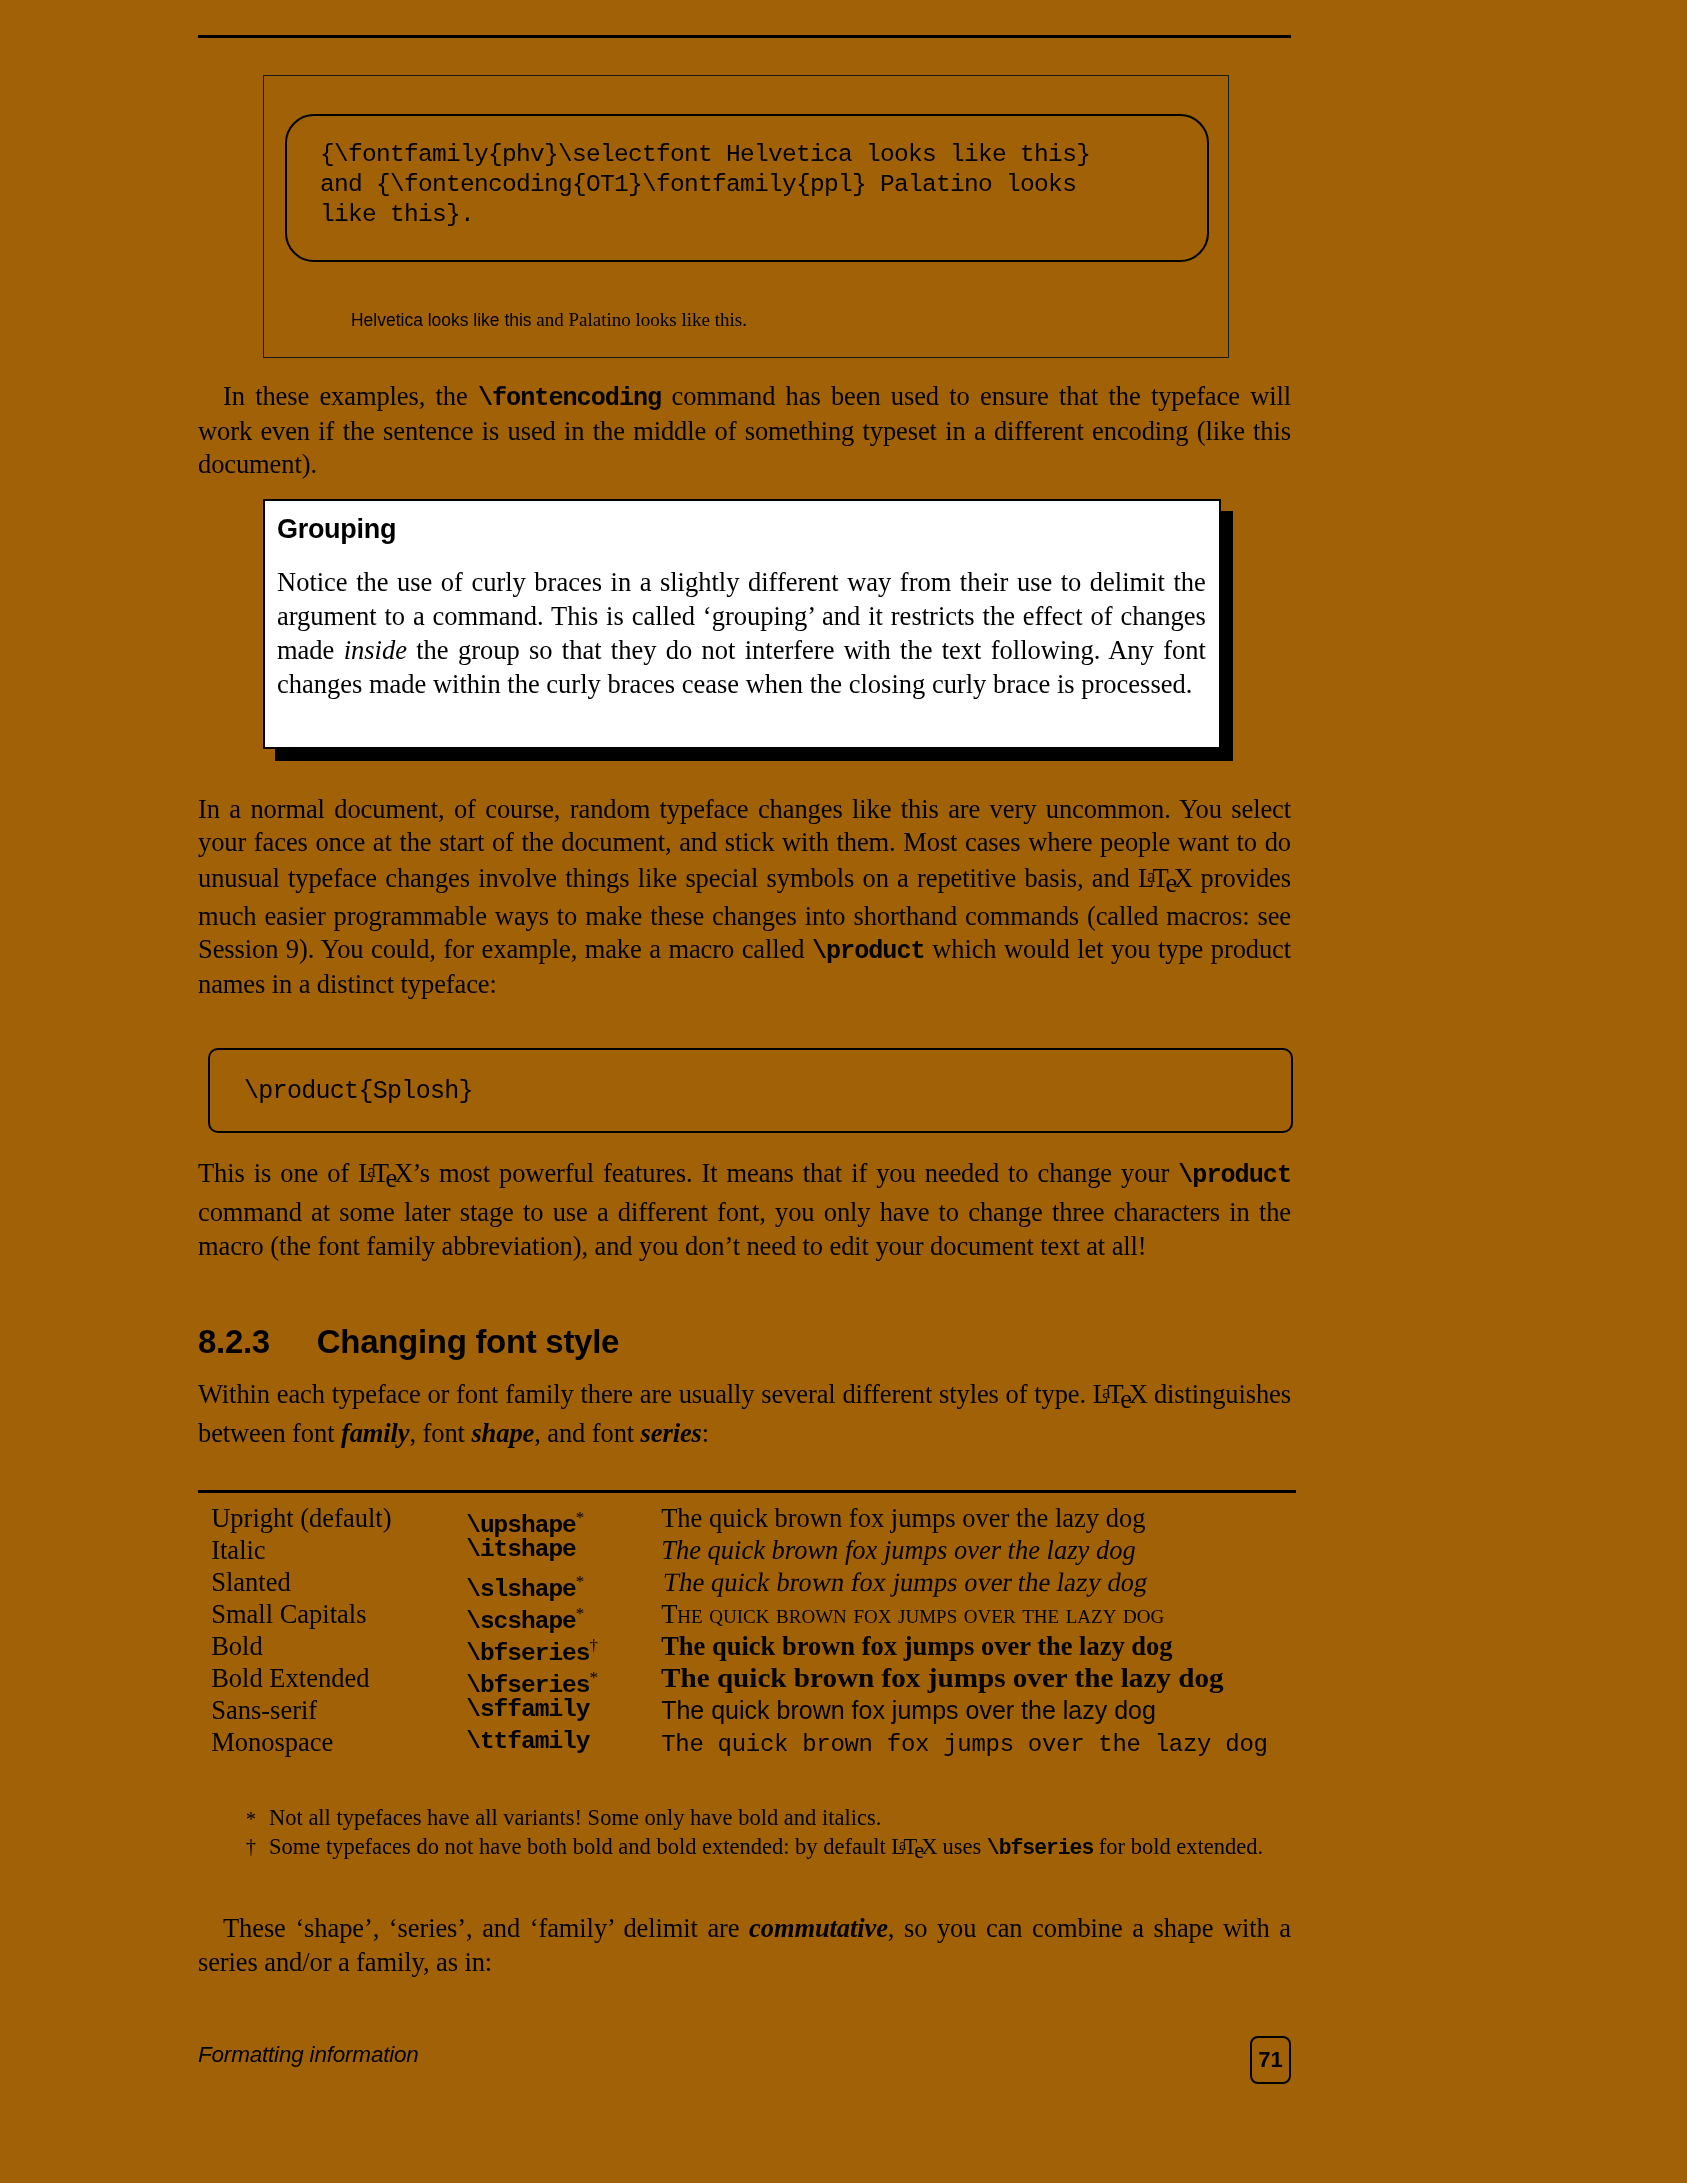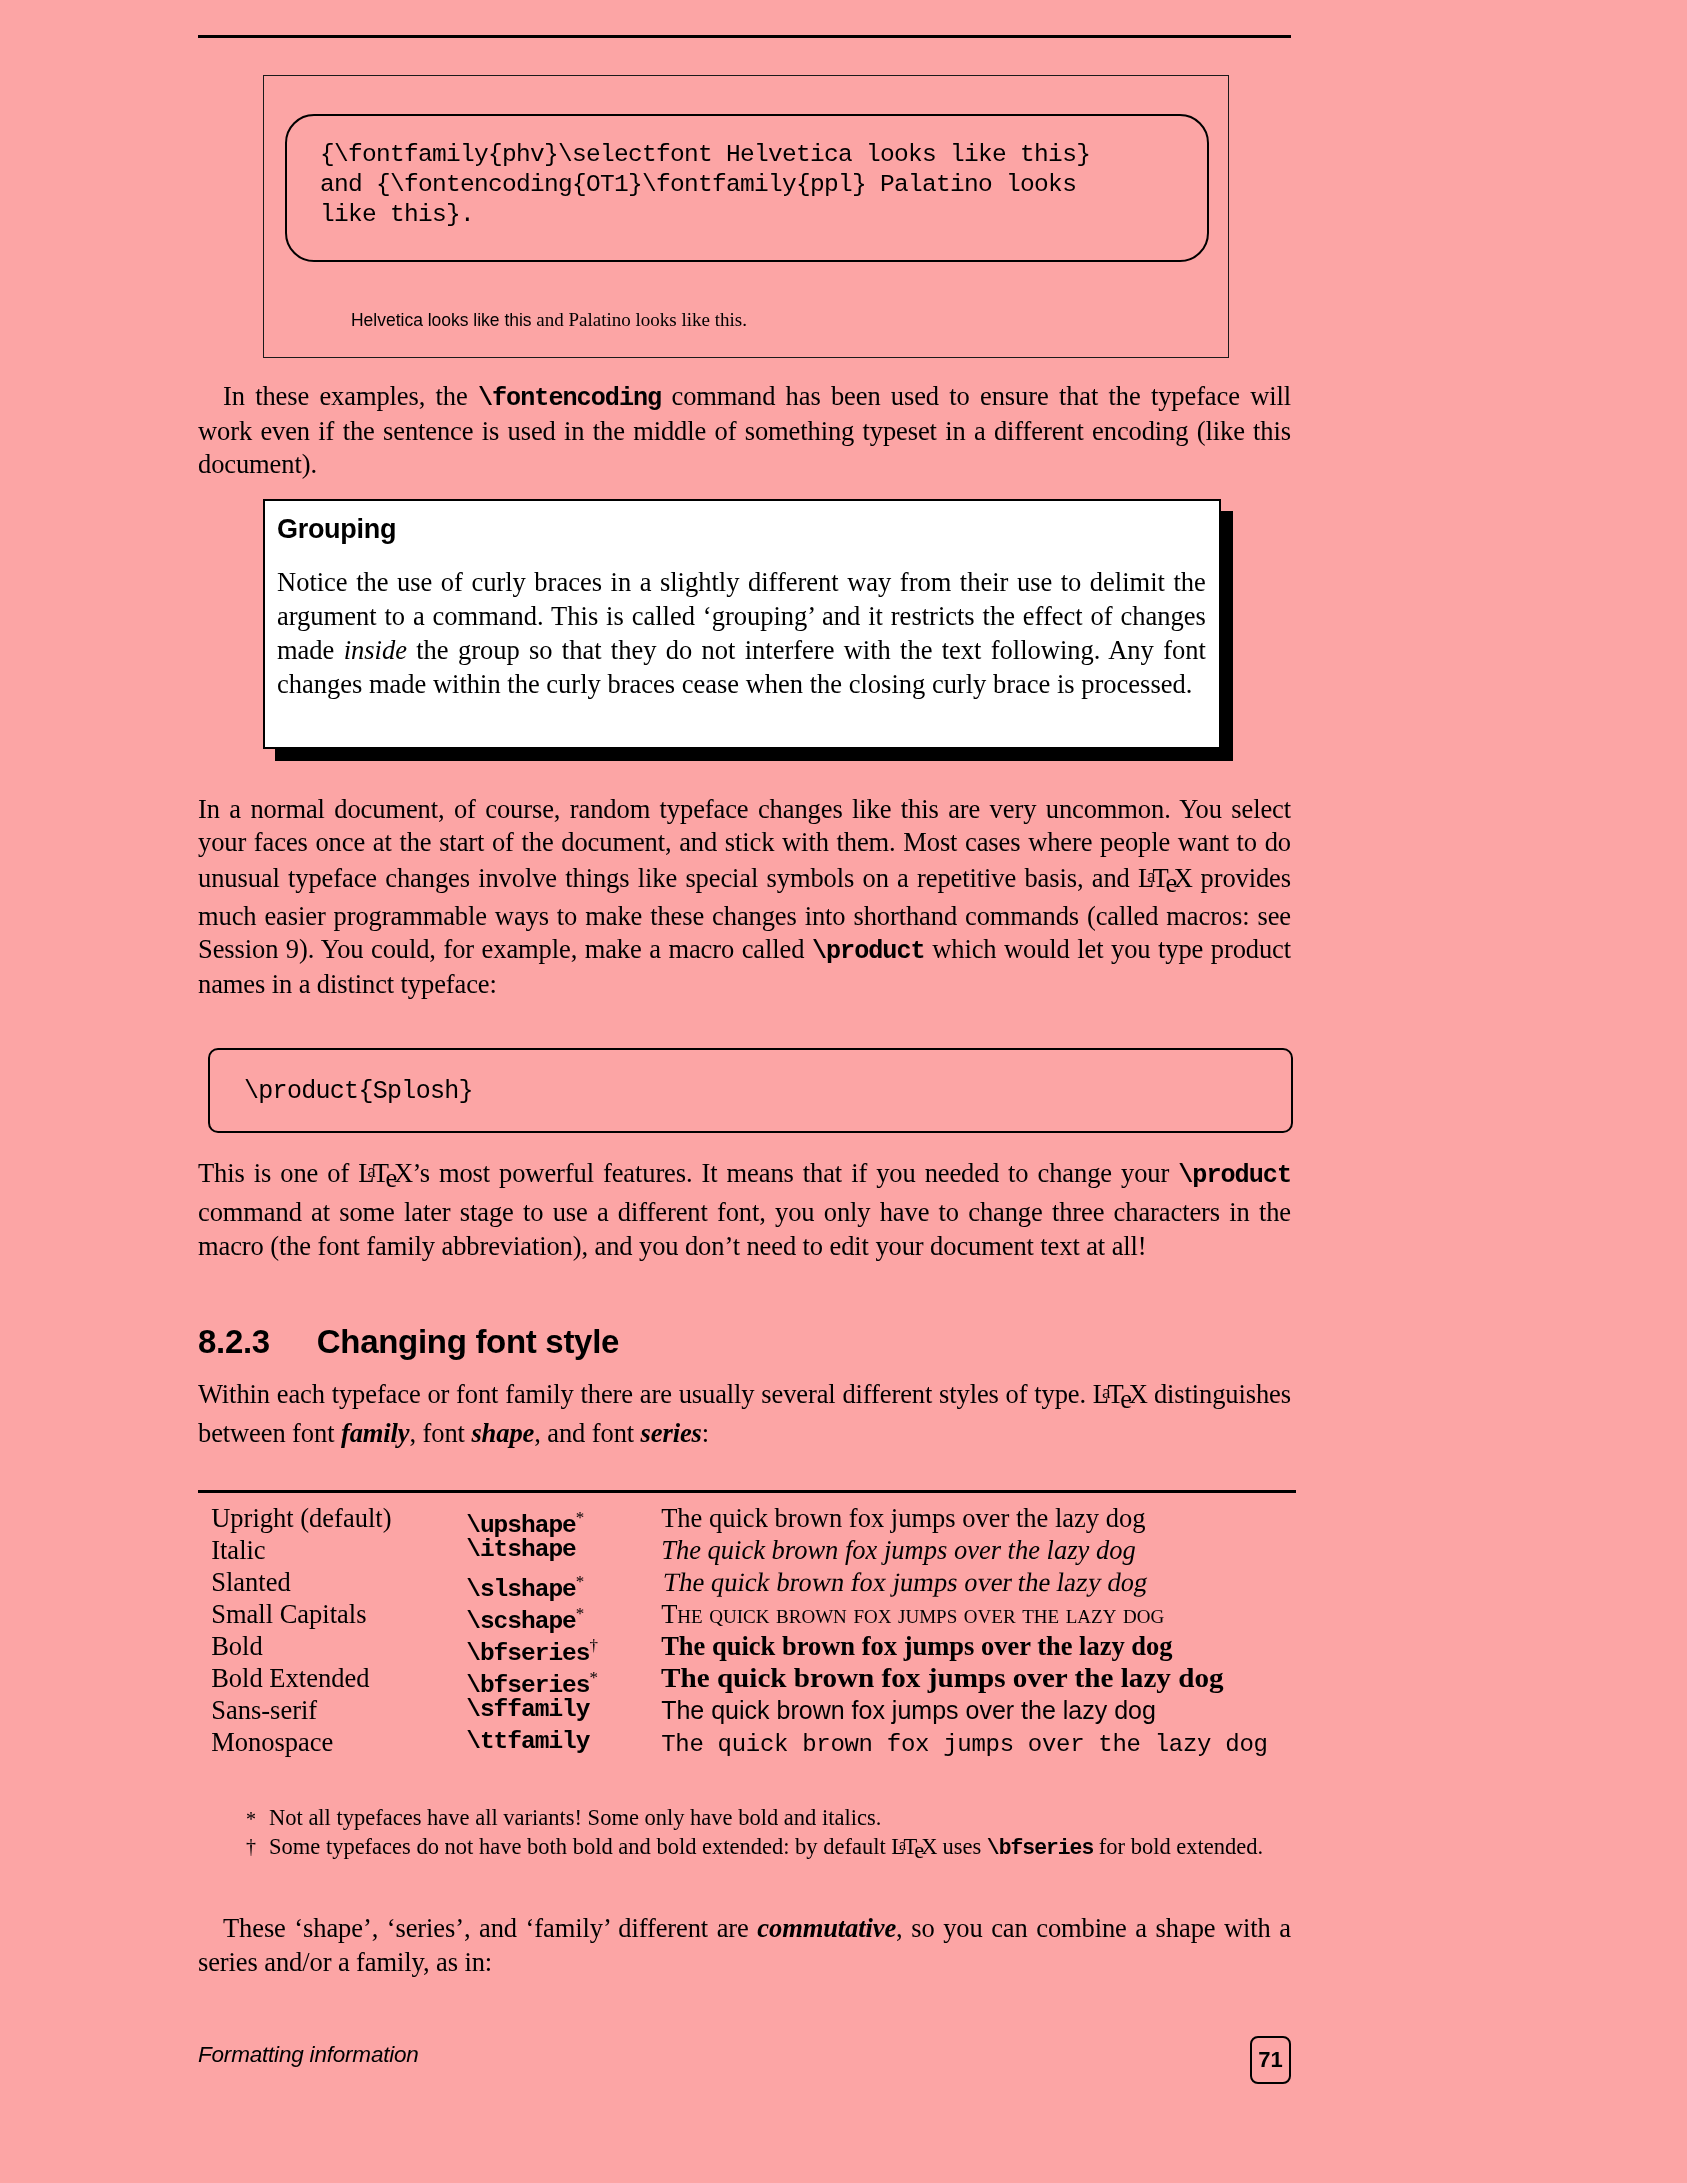--- a/index.html
+++ b/index.html
@@ -1,16 +1,16 @@
 <!DOCTYPE html>
 <html style="font-size:10.6px"><head>
 <meta charset="utf-8">
 <style>
   html,body { margin:0; padding:0; background:#e8e8e8; }
-  .page { position:relative; width:1687px; height:2183px; background:#fca5a5; color:#000;
+  .page { position:relative; width:1687px; height:2183px; background:#a16207; color:#000;
           font-family:"Liberation Serif", serif; overflow:hidden; }
 
   .top-rule { position:absolute; left:198px; top:35px; width:1093px; height:2.6px; background:#000; }
 
   
   .exbox1 { position:absolute; left:263px; top:75px; width:966px; height:283px;
             border:1.3px solid #1a1a1a; box-sizing:border-box; }
   .codeframe { position:absolute; left:21px; top:38px; width:924px; height:148px;
                border:2px solid #000; border-radius:29px; box-sizing:border-box;
                padding:24px 0 0 33px; }
@@ -174,21 +174,21 @@
           <span class="c-ex"><span class="ex-mono">The quick brown fox jumps over the lazy dog</span></span>
         </div>
       </div>
   </div>
 
   <div class="footnotes" id="footnotes">
       <div class="footnote"><span class="fn-marker">*</span><span>Not all typefaces have all variants! Some only have bold and italics.</span></div>
       <div class="footnote"><span class="fn-marker">†</span><span>Some typefaces do not have both bold and bold extended: by default </span><span class="latex">L<span class="la">a</span>T<span class="le">e</span>X</span><span> uses </span><span class="seg-btt">\bfseries</span><span> for bold extended.</span></div>
     </div>
 
-  <p class="body para5 indent"><span>These ‘shape’, ‘series’, and ‘family’ different are </span><span class="seg-bi">commutative</span><span>, so you can combine a shape with a series and/or a family, as in:</span></p>
+  <p class="body para5 indent"><span>These ‘shape’, ‘series’, and ‘family’ delimit are </span><span class="seg-bi">commutative</span><span>, so you can combine a shape with a series and/or a family, as in:</span></p>
 
   <div class="footer-left">Formatting information</div>
   <div class="page-badge">
     <span>71</span>
   </div>
 
 </div>
 
 
 </body></html>

